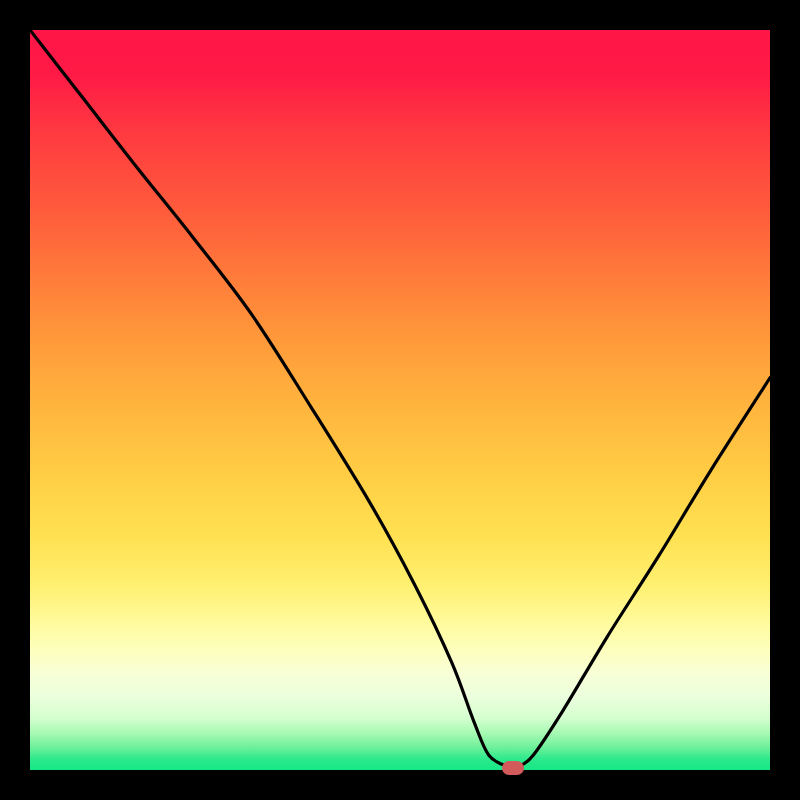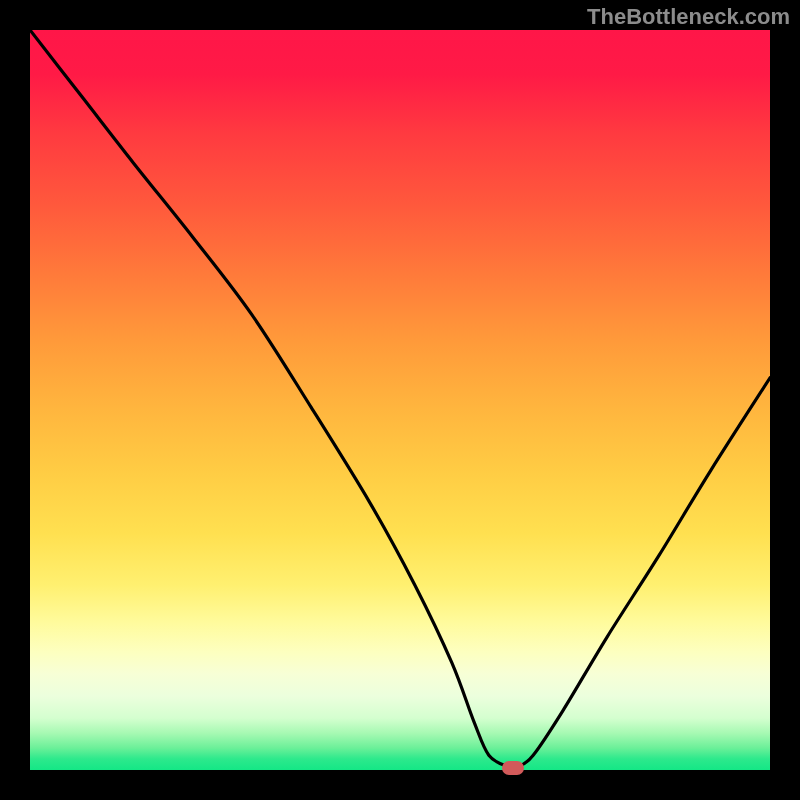--- a/index.html
+++ b/index.html
@@ -38,14 +38,13 @@
   <div class="plot"></div>
 
   <div class="curve">
     <svg viewBox="0 0 740 740" preserveAspectRatio="none">
       <path id="curve-path" d="M 0.00 0.00 C 8.63 11.10, 34.53 44.40, 51.80 66.60 C 69.07 88.80, 85.10 109.77, 103.60 133.20 C 122.10 156.63, 143.07 181.92, 162.80 207.20 C 182.53 232.48, 202.27 256.53, 222.00 284.90 C 241.73 313.27, 261.47 345.95, 281.20 377.40 C 300.93 408.85, 323.13 444.00, 340.40 473.60 C 357.67 503.20, 371.23 528.48, 384.80 555.00 C 398.37 581.52, 411.93 609.88, 421.80 632.70 C 431.67 655.52, 437.83 676.48, 444.00 691.90 C 450.17 707.32, 453.25 717.80, 458.80 725.20 C 464.35 732.60, 472.37 734.45, 477.30 736.30 C 482.23 738.15, 484.08 738.15, 488.40 736.30 C 492.72 734.45, 495.80 734.45, 503.20 725.20 C 510.60 715.95, 520.47 700.53, 532.80 680.80 C 545.13 661.07, 561.17 632.70, 577.20 606.80 C 593.23 580.90, 611.73 553.15, 629.00 525.40 C 646.27 497.65, 662.30 469.90, 680.80 440.30 C 699.30 410.70, 730.13 363.22, 740.00 347.80" fill="none" stroke="#000" stroke-width="3.2" stroke-linejoin="round" stroke-linecap="round"></path>
     </svg>
   </div>
 
   <div class="marker" id="marker" style="left: 513.22px; top: 767.78px;"></div>
 
-  <div class="watermark">TheBottleneck.com</div>
 </div>
 
 </body></html>

